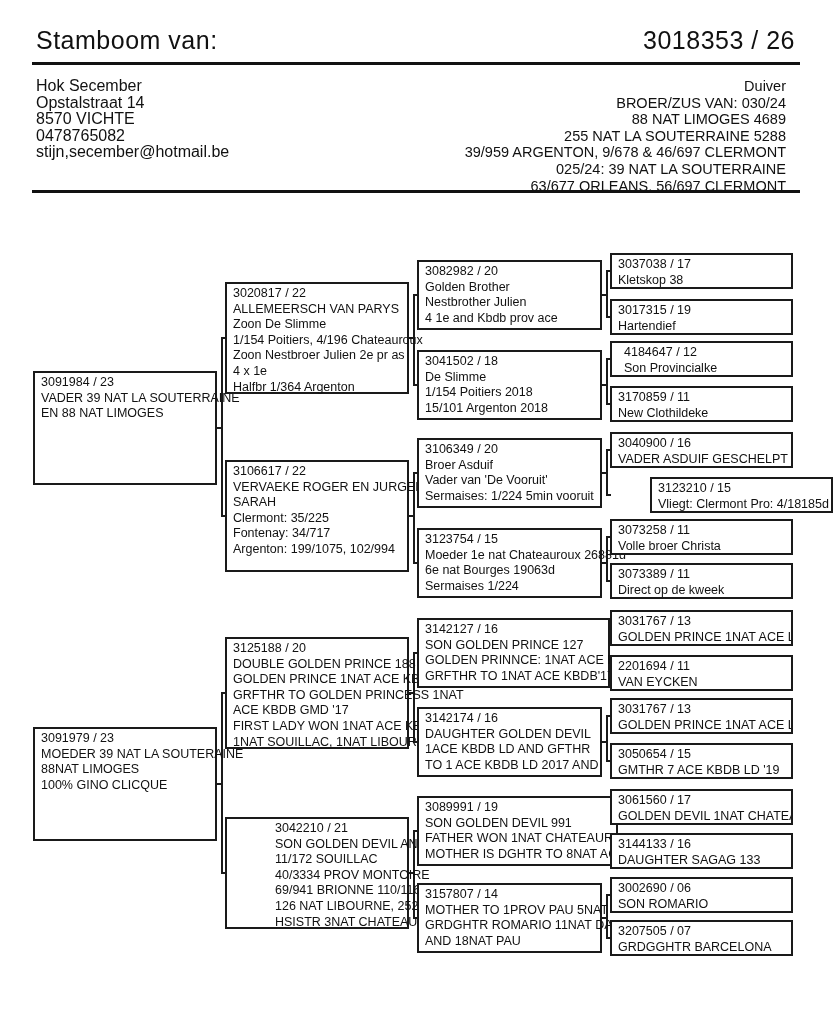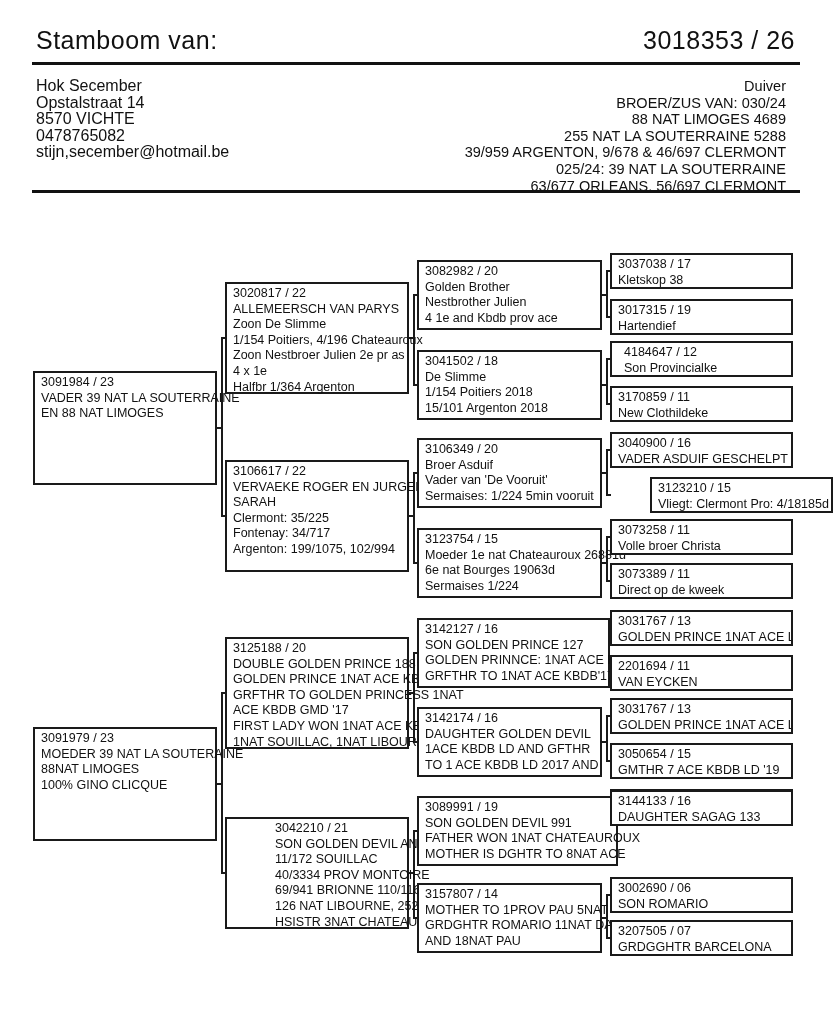--- a/index.html
+++ b/index.html
@@ -243,21 +243,21 @@
       <div class="nline">GOLDEN PRINCE 1NAT ACE LD</div>
     </div>
     <div class="node clip" style="left: 610px; top: 743px; width: 183px; height: 36px;">
       <div class="nline">3050654 / 15</div>
       <div class="nline">GMTHR 7 ACE KBDB LD '19</div>
     </div>
     <div class="node clip" style="left: 610px; top: 789px; width: 183px; height: 36px;">
       <div class="nline">3061560 / 17</div>
       <div class="nline">GOLDEN DEVIL 1NAT CHATEAUROUX</div>
     </div>
-    <div class="node clip" style="left: 610px; top: 790px; width: 183px; height: 36px;">
+    <div class="node clip" style="left: 610px; top: 833px; width: 183px; height: 36px;">
       <div class="nline">3144133 / 16</div>
       <div class="nline">DAUGHTER SAGAG 133</div>
     </div>
     <div class="node clip" style="left: 610px; top: 877px; width: 183px; height: 36px;">
       <div class="nline">3002690 / 06</div>
       <div class="nline">SON ROMARIO</div>
     </div>
     <div class="node clip" style="left: 610px; top: 920px; width: 183px; height: 36px;">
       <div class="nline">3207505 / 07</div>
       <div class="nline">GRDGGHTR BARCELONA</div>

